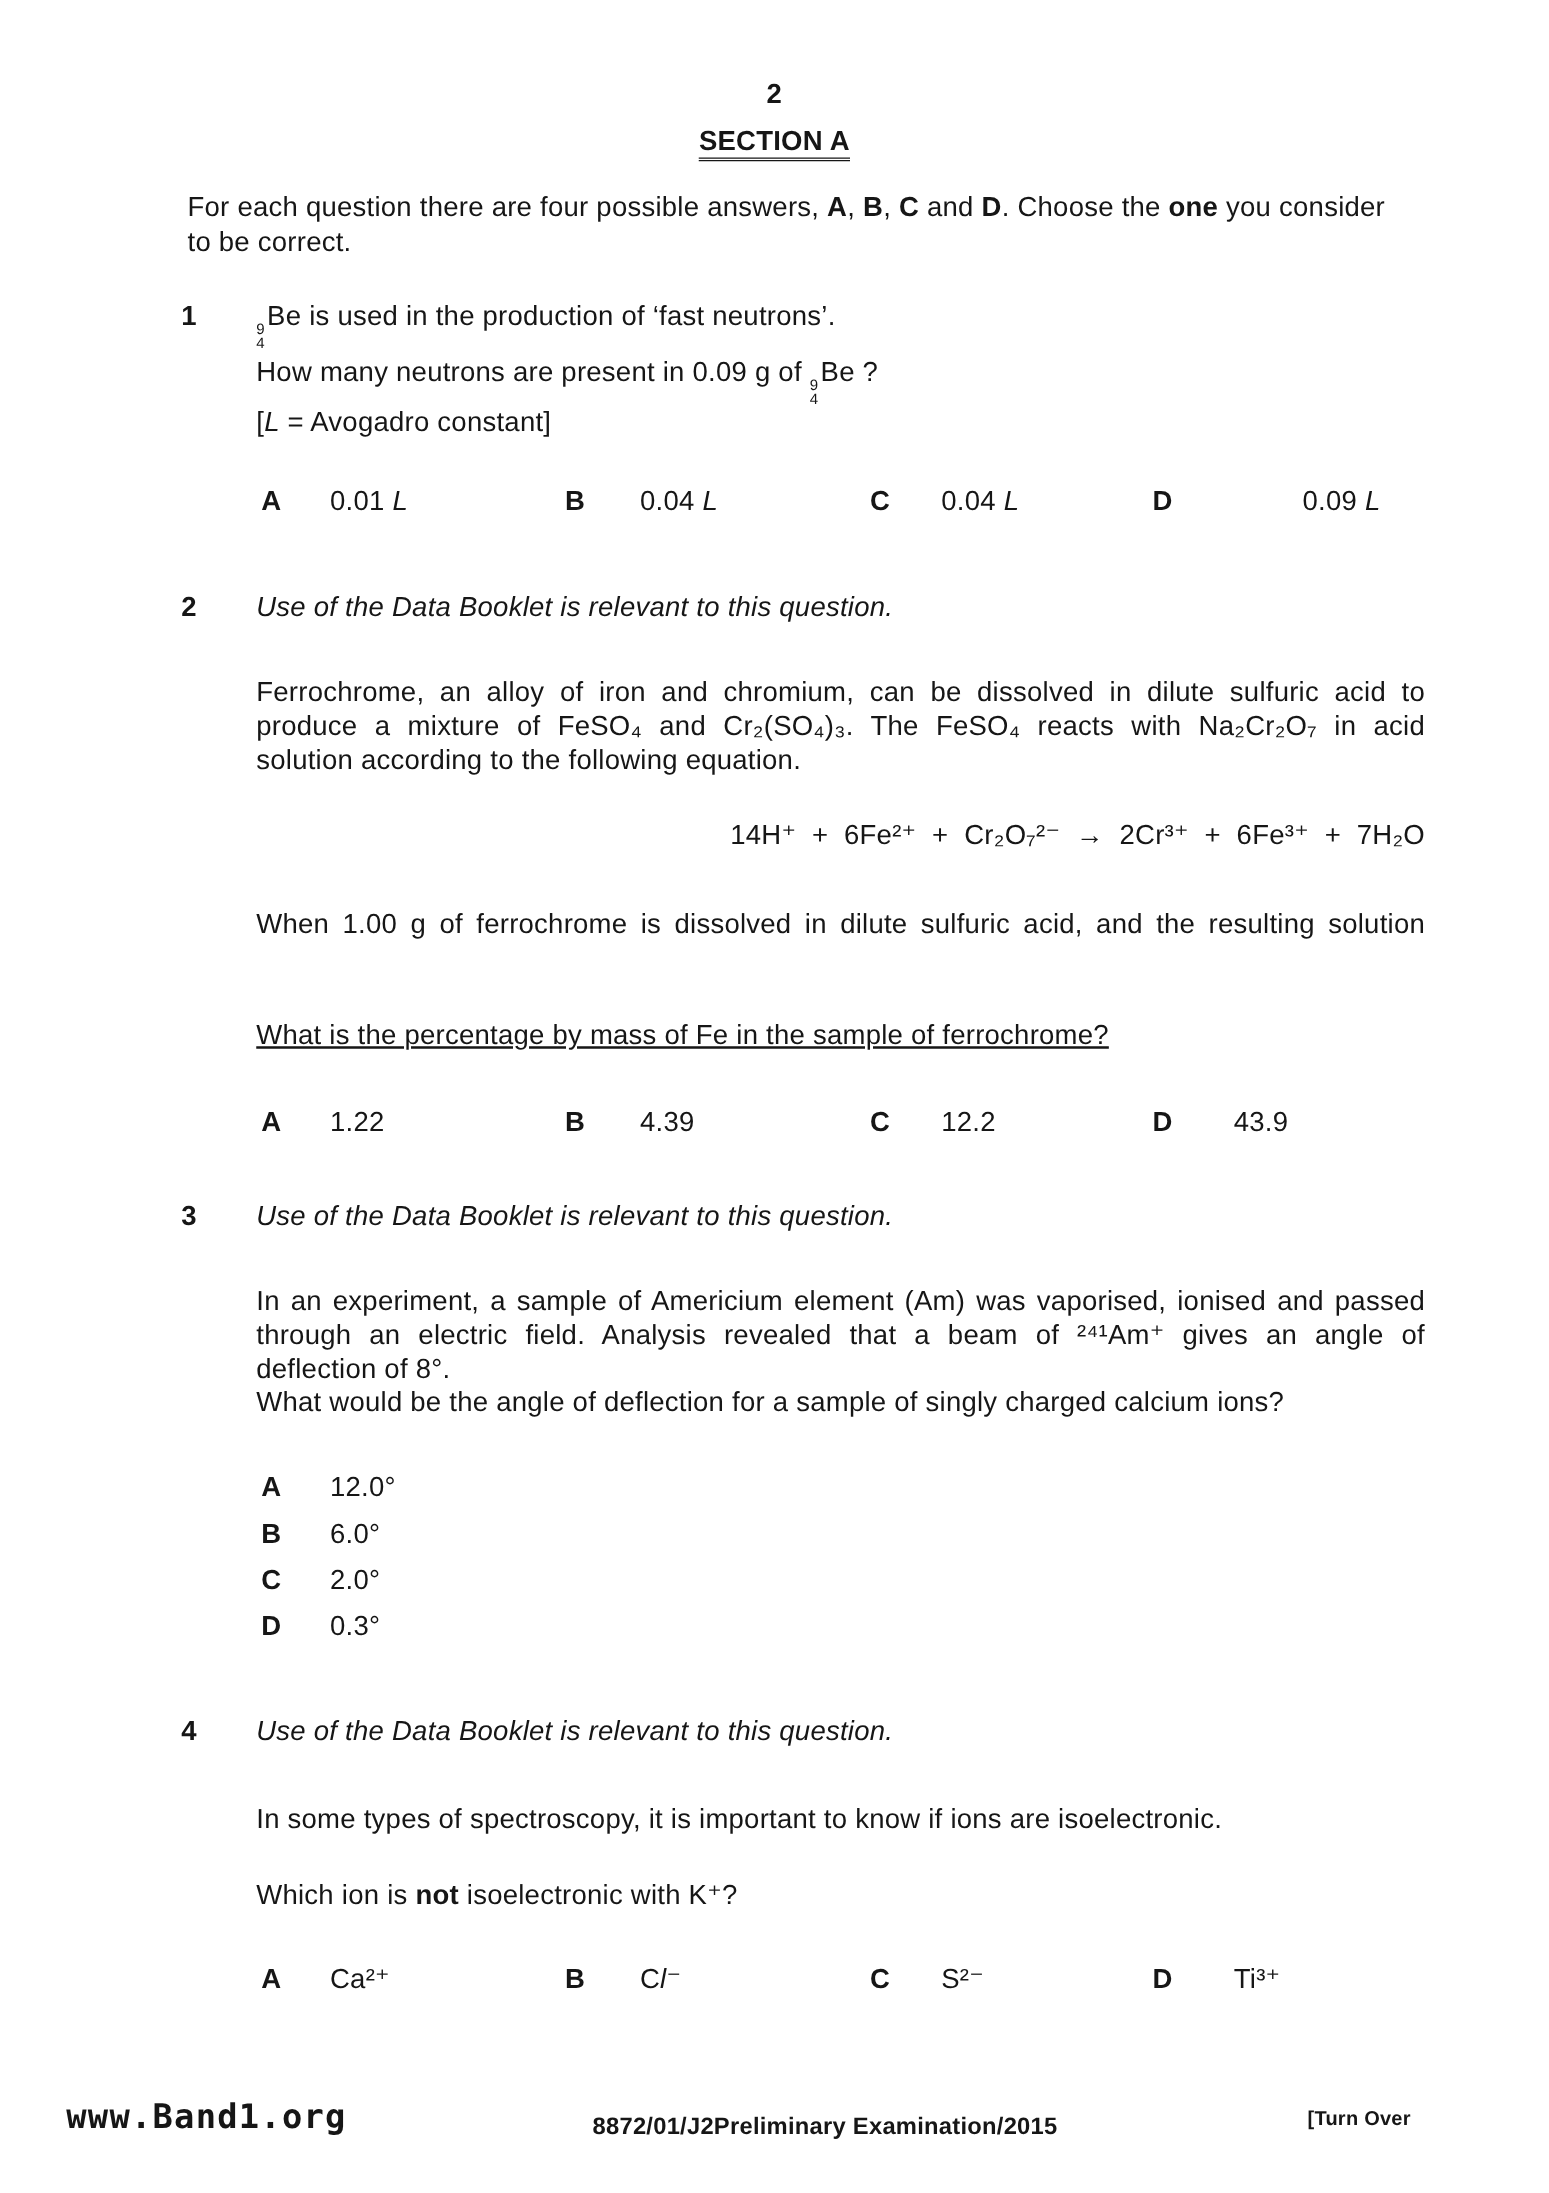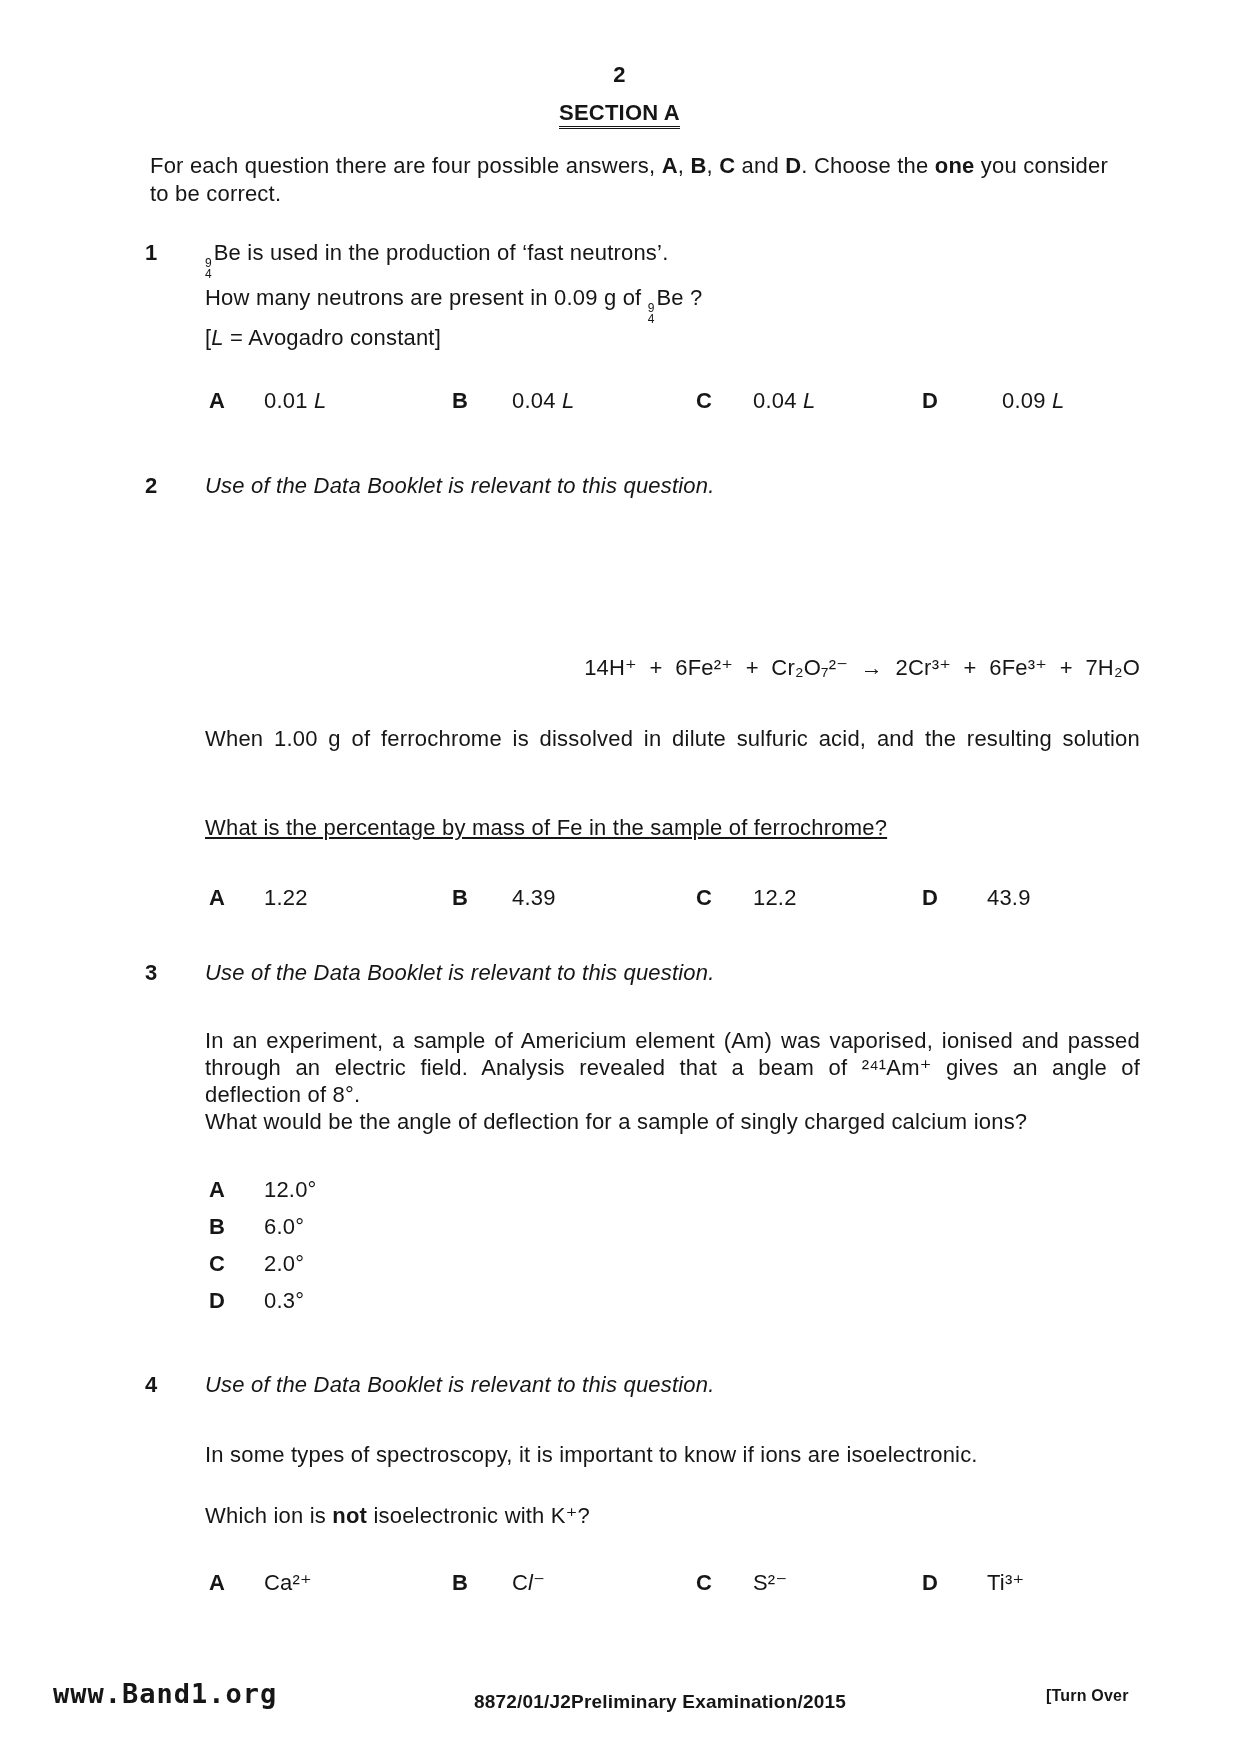--- a/index.html
+++ b/index.html
@@ -64,26 +64,31 @@
   <div class="abs" style="left:205px;top:325px;"><span>[</span><span class="i">L</span><span> = Avogadro constant]</span></div>
 
   <div class="abs" style="left:0;top:388px;width:100%;height:30px;">
     <span class="optletter" style="left:209px;">A</span>
     <span class="optvalue" style="left:264px;"><span>0.01 </span><span class="i">L</span></span>
     <span class="optletter" style="left:452px;">B</span>
     <span class="optvalue" style="left:512px;"><span>0.04 </span><span class="i">L</span></span>
     <span class="optletter" style="left:696px;">C</span>
     <span class="optvalue" style="left:753px;"><span>0.04 </span><span class="i">L</span></span>
     <span class="optletter" style="left:922px;">D</span>
-    <span class="optvalue" style="left:1002px;"><span>0.09 </span><span class="i">L</span></span>
+    <span class="optvalue" style="left:1042px;"><span>0.09 </span><span class="i">L</span></span>
   </div>
 
   <div class="abs qnum" style="left:145px;top:473px;">2</div>
   <div class="abs iline" style="left:205px;top:473px;">Use of the Data Booklet is relevant to this question.</div>
 
+  <div class="abs para" style="left:205px;top:540px;width:935px;">
+    <div class="jline">Ferrochrome, an alloy of iron and chromium, can be dissolved in dilute sulfuric acid to</div>
+    <div class="jline">produce a mixture of FeSO₄ and Cr₂(SO₄)₃. The FeSO₄ reacts with Na₂Cr₂O₇ in acid</div>
+    <div>solution according to the following equation.</div>
+  </div>
 
   <div class="abs equation" style="left:205px;top:655px;width:935px;">14H⁺  +  6Fe²⁺  +  Cr₂O₇²⁻  →  2Cr³⁺  +  6Fe³⁺  +  7H₂O</div>
 
   <div class="abs para" style="left:205px;top:725px;width:935px;">
     <div class="jline">When 1.00 g of ferrochrome is dissolved in dilute sulfuric acid, and the resulting solution</div>
   </div>
 
   <div class="abs" style="left:205px;top:815px;text-decoration:underline;">What is the percentage by mass of Fe in the sample of ferrochrome?</div>
 
   <div class="abs" style="left:0;top:885px;width:100%;height:30px;">

